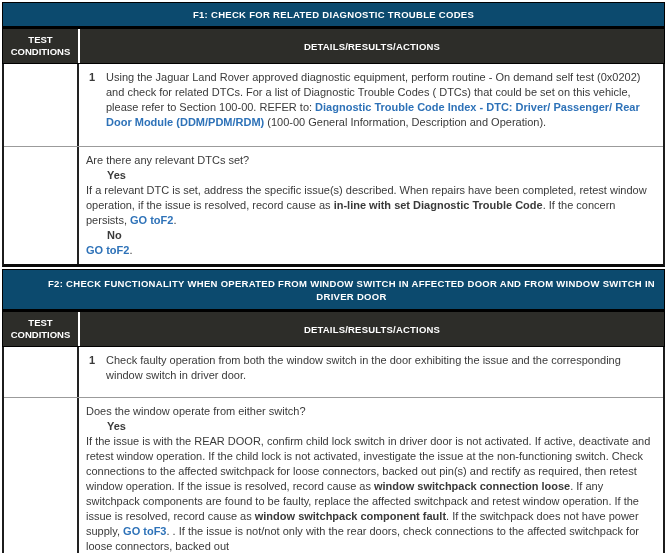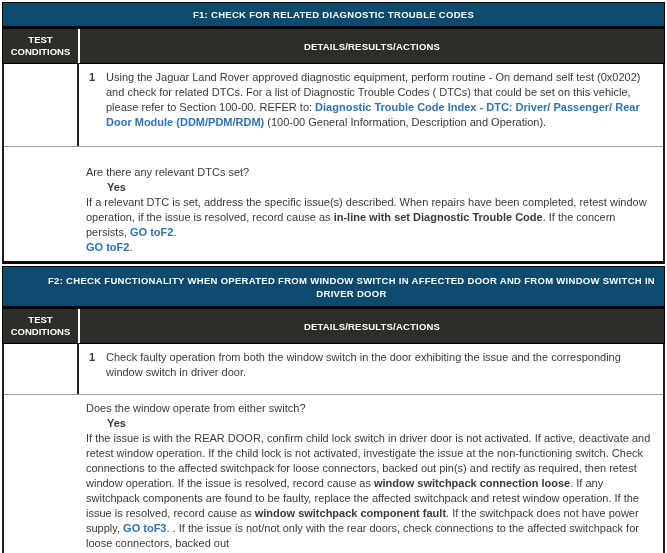--- a/index.html
+++ b/index.html
@@ -24,21 +24,21 @@
     border-top:2px solid #000;height:37px;color:#fff;font-weight:bold;font-size:9.5px;
   }
   .colhead .c1{
     box-sizing:border-box;width:77px;border-right:2px solid #fff;
     display:flex;align-items:center;justify-content:center;text-align:center;
     line-height:12px;padding:0 4px;
   }
   .colhead .c2{flex:1;display:flex;align-items:center;justify-content:center;letter-spacing:.2px;}
   .tbody{border-left:2px solid #1c1c1c;border-right:2px solid #1c1c1c;border-bottom:3px solid #0a0a0a;}
   .trow{display:flex;background:#fff;}
-  .trow + .trow{border-top:1px solid #9b9b9b;align-items:flex-end;}
+  .trow + .trow{border-top:1px solid #9b9b9b;}
   .trow .cell-left{box-sizing:border-box;width:75px;border-right:2px solid #222;}
   .trow .cell-right{
     flex:1;box-sizing:border-box;padding:6px 12px 6px 7px;
     font-size:11px;line-height:15px;color:#3a3a3a;
   }
   .numbered-item{display:flex;margin-left:3px;}
   .numbered-item .num{width:17px;font-weight:bold;flex-shrink:0;}
   .numbered-item .txt{flex:1;}
   .line{margin:0;}
   .line.indent{margin-left:21px;}
@@ -72,20 +72,21 @@
               <div class="txt"><span>Using the Jaguar Land Rover approved diagnostic equipment, perform routine - On demand self test (0x0202) and check for related DTCs. For a list of Diagnostic Trouble Codes ( DTCs) that could be set on this vehicle, please refer to Section 100-00. REFER to: </span><span class="link">Diagnostic Trouble Code Index - DTC: Driver/ Passenger/ Rear Door Module (DDM/PDM/RDM)</span><span> (100-00 General Information, Description and Operation).</span></div>
             </div>
           </div>
       </div>
       <div class="trow r-f1-2">
         <div class="cell-left"></div>
         <div class="cell-right">
             <div class="line"><span>Are there any relevant DTCs set?</span></div>
             <div class="line indent"><span class="b">Yes</span></div>
             <div class="line"><span>If a relevant DTC is set, address the specific issue(s) described. When repairs have been completed, retest window operation, if the issue is resolved, record cause as </span><span class="b">in-line with set Diagnostic Trouble Code</span><span>. If the concern persists, </span><span class="link">GO toF2</span><span>.</span></div>
+            <div class="line indent"><span class="b">No</span></div>
             <div class="line"><span class="link">GO toF2</span><span>.</span></div>
           </div>
       </div>
     </div>
   </div>
 
   <div class="gap"></div>
 
   <div class="proc-table">
     <div class="title-bar two">

